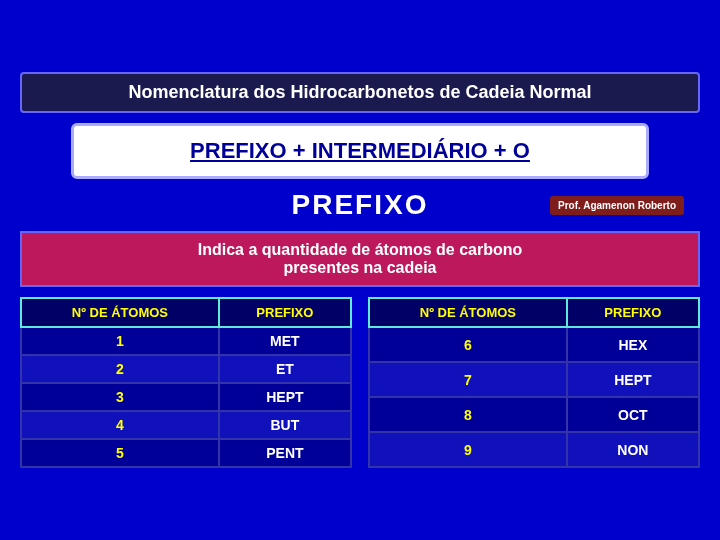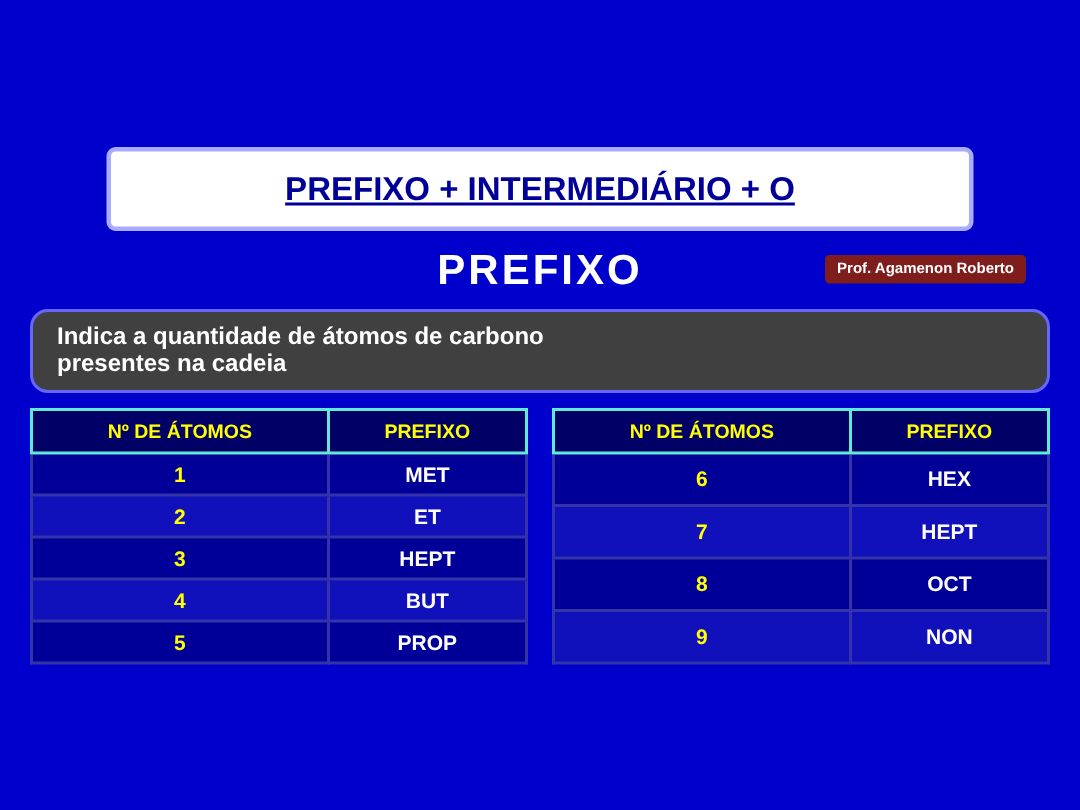--- a/index.html
+++ b/index.html
@@ -65,26 +65,26 @@
       position: absolute;
       right: 16px;
       background-color: #7f1d1d;
       color: white;
       font-size: 10px;
       padding: 4px 8px;
       border-radius: 3px;
       font-weight: bold;
     }
     .description-box {
-      background-color: #404040;
+      background-color: #be185d;
       border: 2px solid #6666ff;
       width: 100%;
-      text-align: left;
+      text-align: center;
       padding: 8px 16px;
-      border-radius: 12px;
+      border-radius: 0;
     }
     .description-box .line1 {
       color: white;
       font-size: 16px;
       font-weight: bold;
     }
     .description-box .line2 {
       color: white;
       font-size: 16px;
       font-weight: bold;
@@ -128,20 +128,23 @@
     }
     .prefix-col {
       color: white !important;
     }
   </style>
 </head>
 <body>
 
 <div class="container">
 
+  <div class="title-bar">
+    <span>Nomenclatura dos Hidrocarbonetos de Cadeia Normal</span>
+  </div>
 
   <div class="formula-box">
     <span>PREFIXO  +  INTERMEDIÁRIO  +  O</span>
   </div>
 
   <div class="prefixo-row">
     <span class="prefixo-label">PREFIXO</span>
     <span class="prof-badge">Prof. Agamenon Roberto</span>
   </div>
 
@@ -171,21 +174,21 @@
           <tr>
       <td class="num-col">3</td>
       <td class="prefix-col">HEPT</td>
     </tr>
           <tr>
       <td class="num-col">4</td>
       <td class="prefix-col">BUT</td>
     </tr>
           <tr>
       <td class="num-col">5</td>
-      <td class="prefix-col">PROP</td>
+      <td class="prefix-col">PENT</td>
     </tr>
         </tbody>
     </table>
 
     <table>
       <thead>
         <tr>
           <th>Nº DE ÁTOMOS</th>
           <th>PREFIXO</th>
         </tr>

